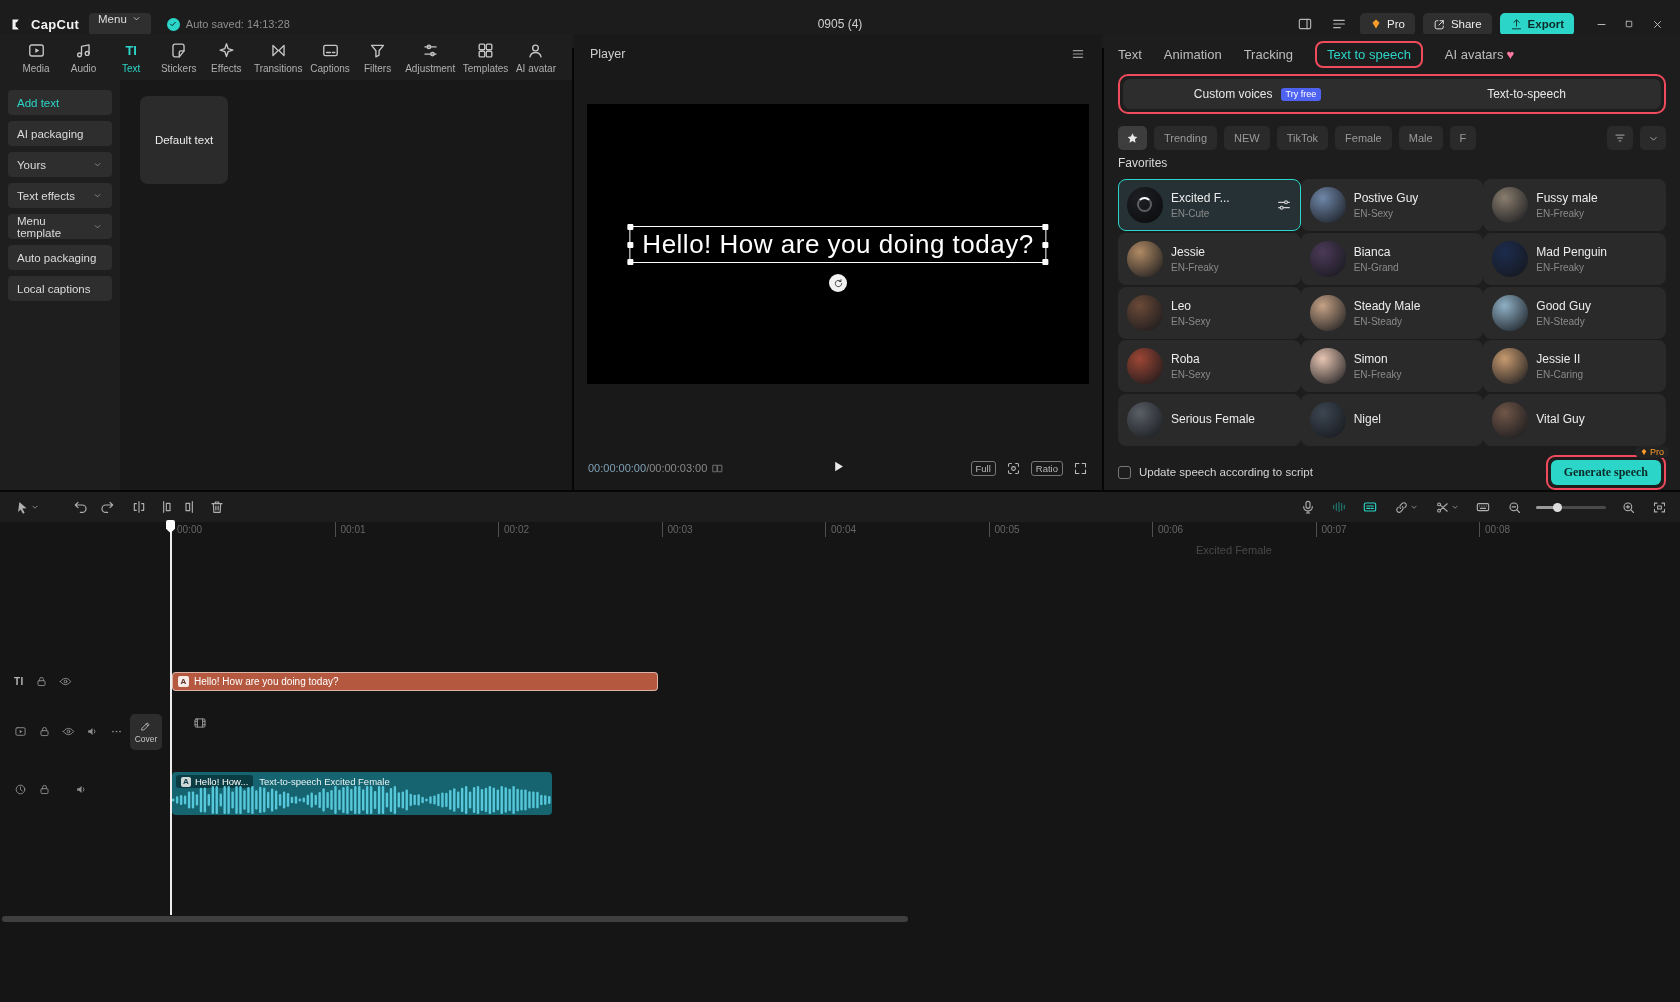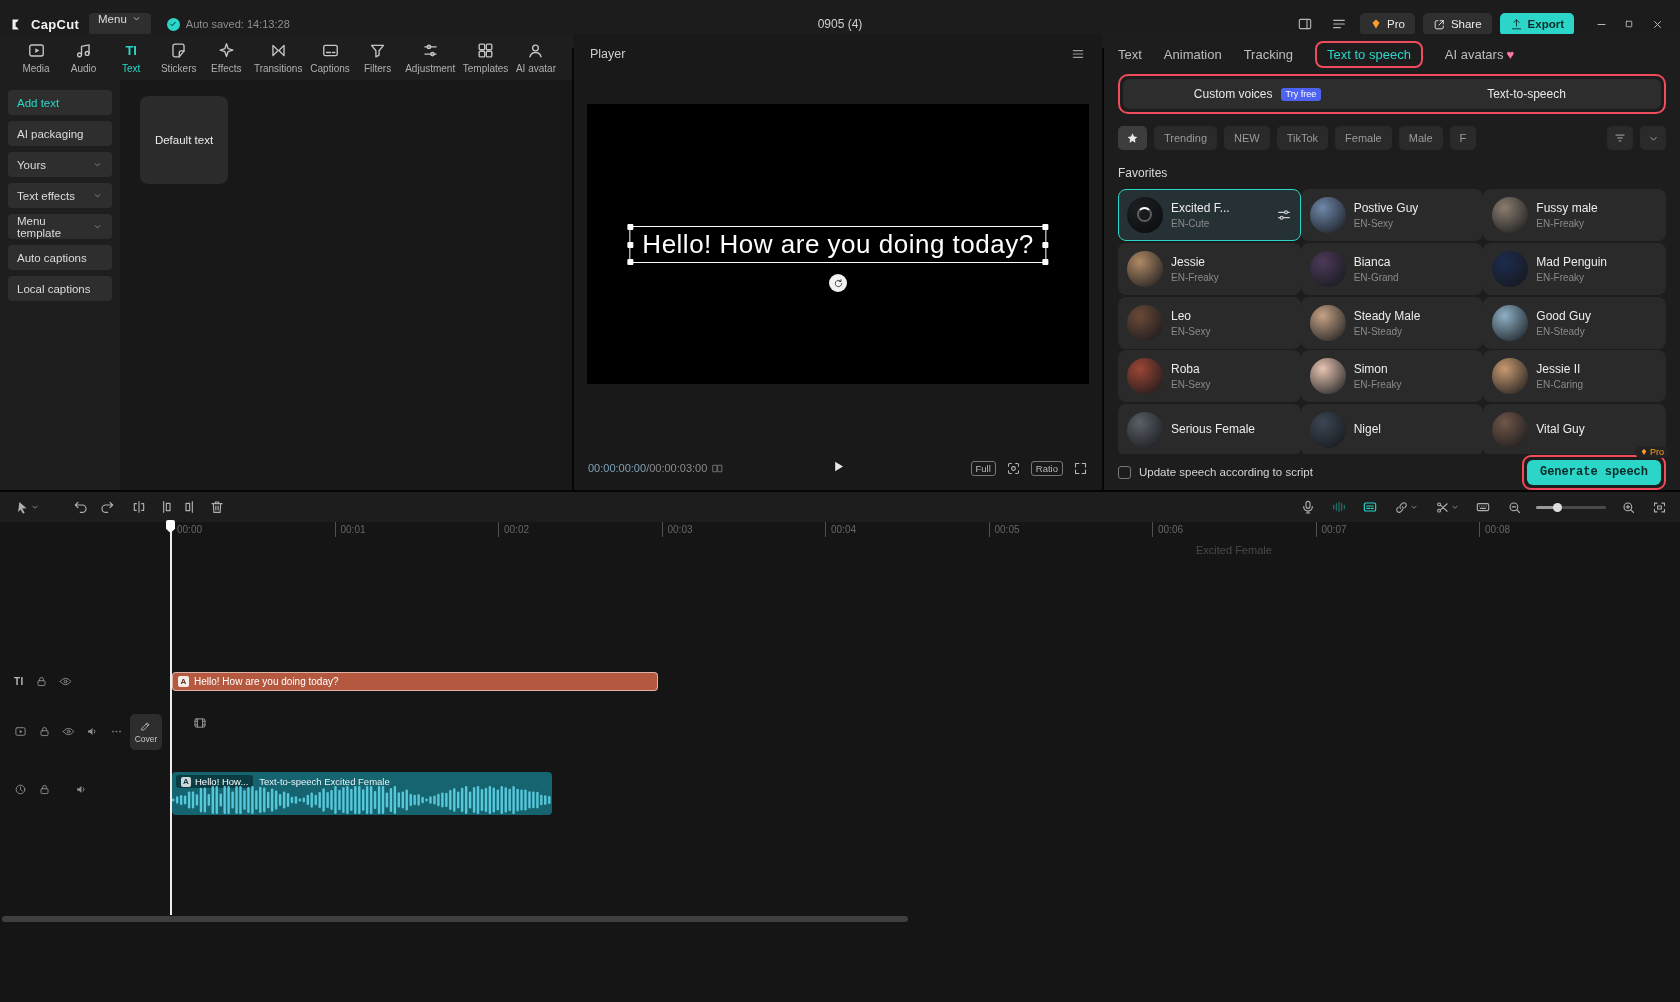--- a/index.html
+++ b/index.html
@@ -66,40 +66,40 @@
   .heart{color:#ff7aa2;margin-left:3px}
   .seg-hl{border:2px solid var(--hl);border-radius:10px;padding:3px}
   .seg{height:30px;background:#2d2d2d;border-radius:7px;display:flex;align-items:stretch}
   .seg-half{flex:1;display:flex;align-items:center;justify-content:center;gap:8px;font-size:12px;color:#e8e8e8}
   .try-badge{background:#4f63f2;border-radius:3px;font-size:9px;padding:1.5px 5px;color:#fff}
   .chips-row{margin-top:12px;height:24px;display:flex;align-items:center;gap:7px}
   .chip{height:24px;padding:0 10px;background:#2a2a2a;border-radius:5px;font-size:11px;color:#9a9a9a;display:flex;align-items:center;white-space:nowrap}
   .chip.star{background:#3d3d3d;color:#e8e8e8;padding:0 8px}
   .chips-scroll{flex:1;display:flex;gap:7px;overflow:hidden}
   .chip-ic{width:26px;height:24px;background:#2a2a2a;border-radius:5px;display:flex;align-items:center;justify-content:center;color:#aaa;flex:none}
-  .fav-label{margin-top:16px;font-size:12px;color:#d8d8d8;height:15px}
+  .fav-label{margin-top:6px;font-size:12px;color:#d8d8d8;height:15px}
   .vgrid{margin-top:8px;display:grid;grid-template-columns:repeat(3,1fr);gap:0;height:269px;overflow:hidden}
   .vcard{height:52px;background:#2a2a2a;border-radius:8px;display:flex;align-items:center;padding:0 8px;gap:8px;border:1.5px solid transparent;position:relative}
   .vcard.selected{border-color:var(--accent);background:#263135}
   .avatar{width:36px;height:36px;border-radius:50%;background:#555;position:relative;flex:none;overflow:hidden}
   .vcard.loading .avatar::after{content:'';position:absolute;inset:0;background:rgba(0,0,0,.5)}
   .spin{display:none;position:absolute;left:50%;top:50%;width:15px;height:15px;margin:-8px 0 0 -8px;border:2px solid rgba(255,255,255,.3);border-top-color:#fff;border-radius:50%;z-index:2;animation:sp 1.2s linear infinite}
   @keyframes sp{to{transform:rotate(360deg)}}
   .vcard.loading .spin{display:block}
   .vinfo{display:flex;flex-direction:column;gap:3px;min-width:0}
   .vname{font-size:12px;color:#ececec;white-space:nowrap;overflow:hidden;text-overflow:ellipsis}
   .vtag{font-size:10px;color:#8a8a8a;white-space:nowrap}
   .tune{display:none;margin-left:auto;color:#d0d0d0}
   .vcard.selected .tune{display:block}
   .vp-footer{position:absolute;left:0;right:0;bottom:0;height:36px;background:#1d1d1d;display:flex;align-items:center;padding:0 14px}
   .cbx{width:13px;height:13px;border:1.5px solid #777;border-radius:3px;flex:none}
   .cbx-label{font-size:11.5px;color:#d5d5d5;margin-left:8px;white-space:nowrap}
   .gen-wrap{margin-left:auto;position:relative}
   .gen-hl{border:2px solid var(--hl);border-radius:9px;padding:3px}
-  .gen-btn{background:var(--accent);color:#0b2a28;font-size:12px;font-weight:bold;border:none;border-radius:6px;height:25px;padding:0 13px;font-family:Liberation Mono, monospace}
+  .gen-btn{background:var(--accent);color:#0b2a28;font-size:12px;font-weight:bold;border:none;border-radius:6px;height:25px;padding:0 13px;font-family:Liberation Serif, serif}
   .pro-mini{position:absolute;top:-9px;right:-3px;display:flex;align-items:center;gap:2px;background:#232323;border-radius:7px;padding:1px 5px;font-size:9px;color:#ff9d2b}
 
   
   .timeline{position:absolute;top:492px;left:0;width:1680px;height:510px;background:#151515}
   .tl-toolbar{height:30px;background:#1d1d1d;display:flex;align-items:center;padding:0 8px;position:relative}
   .tlb{min-width:26px;height:24px;display:flex;align-items:center;justify-content:center;color:#b0b0b0;border-radius:4px}
   .tlb .ic{flex:none}
   .tlb.teal{color:#1e7a72}
   .tlb.cyan{color:var(--accent)}
   .tl-right{position:absolute;right:8px;display:flex;align-items:center;gap:5px}
@@ -489,21 +489,21 @@
                 <use href="#i-chev"></use>
               </svg>
             </div>
           <div class="sb-btn">
               <span>Menu template</span>
               <svg class="ic" width="11" height="11">
                 <use href="#i-chev"></use>
               </svg>
             </div>
           <div class="sb-btn">
-              <span>Auto captions</span>
+              <span>Auto packaging</span>
             </div>
           <div class="sb-btn">
               <span>Local captions</span>
             </div>
         </div>
         <div class="library">
           <div class="lib-card">
               <span>Default text</span>
             </div>
         </div>

